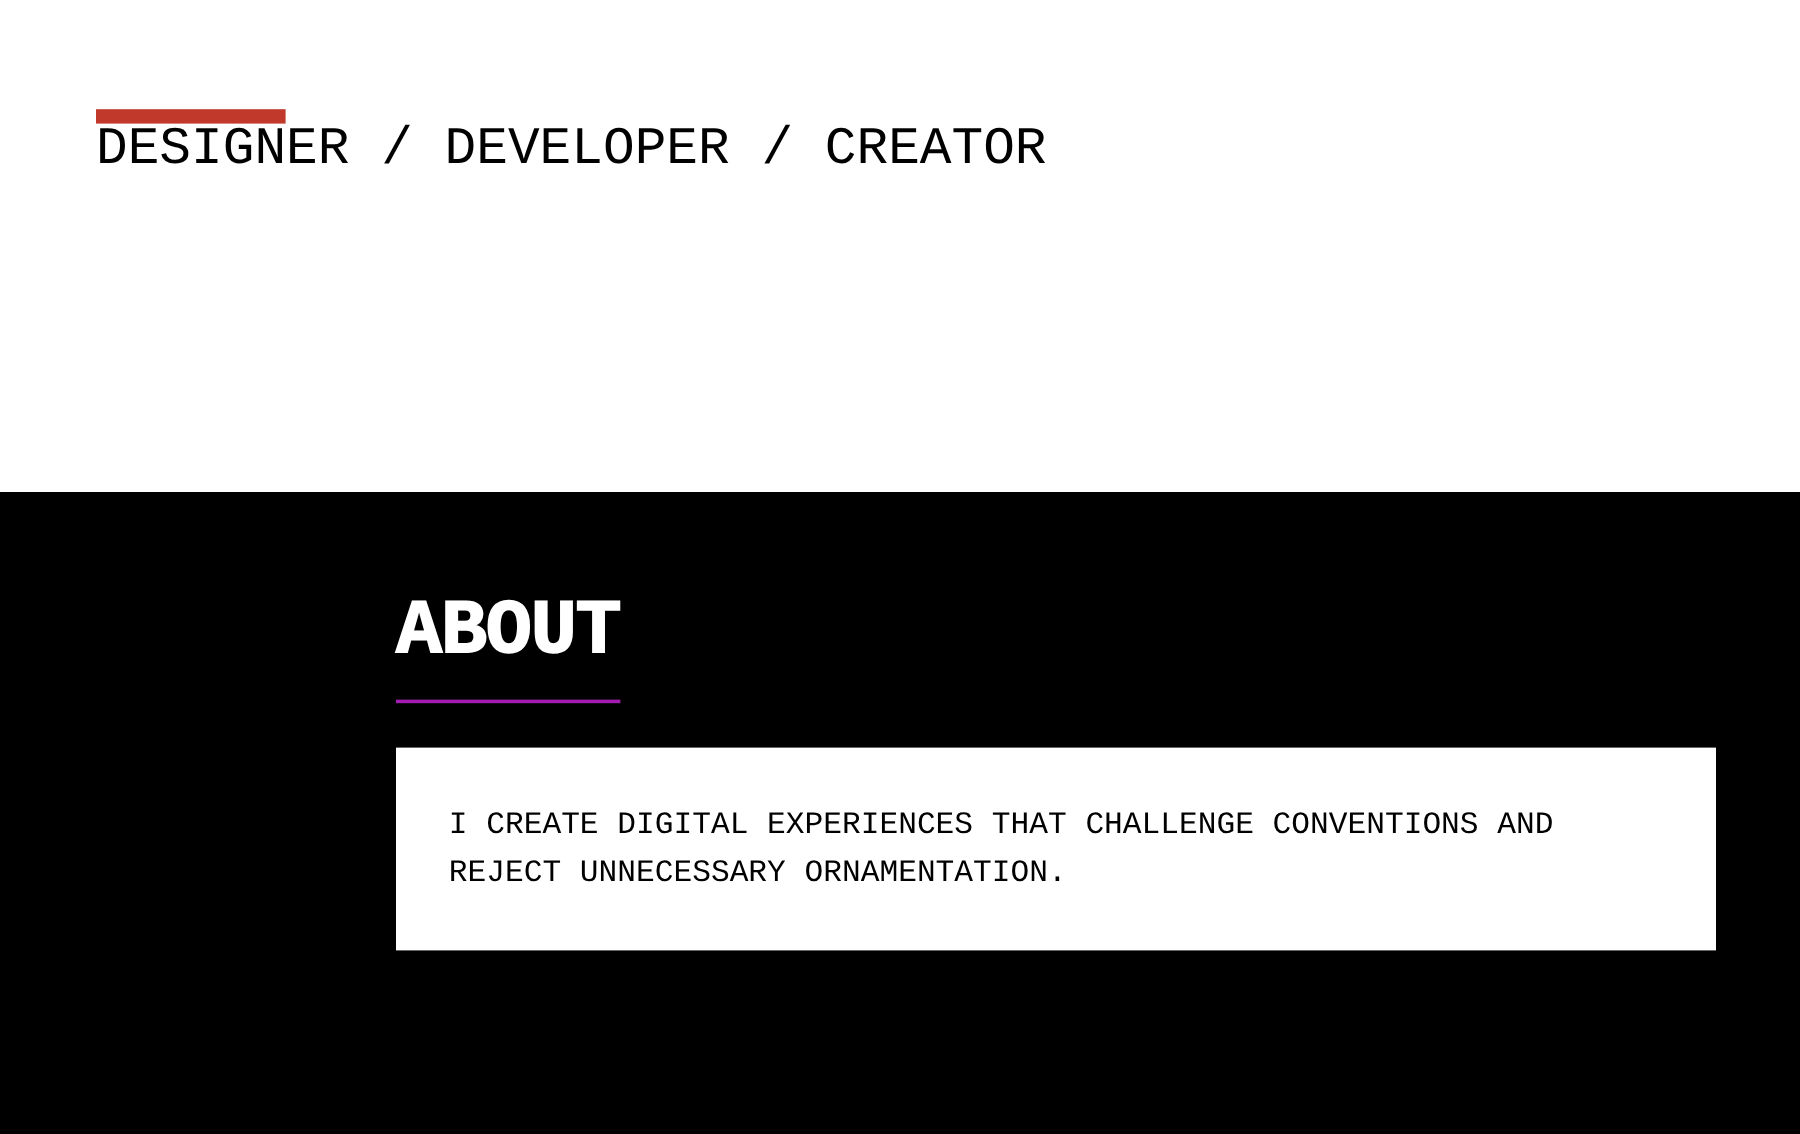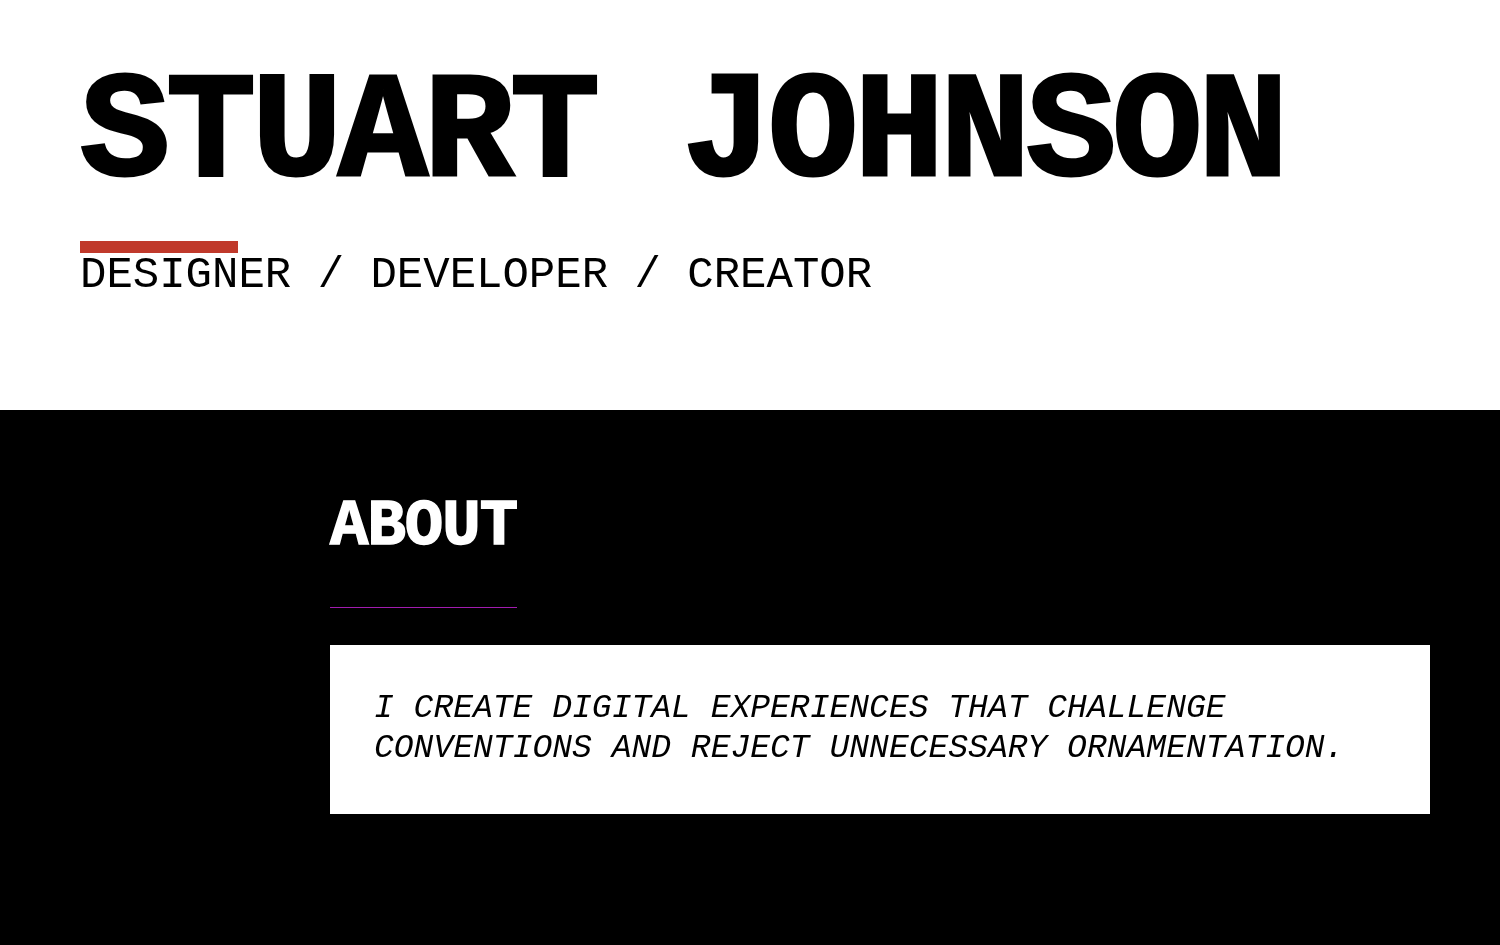--- a/index.html
+++ b/index.html
@@ -48,44 +48,42 @@
     overflow: hidden;
     padding: 85px 69px 0 330px;
   }
   .about-heading {
     display: inline-block;
     color: #ffffff;
     font-size: 64px;
     font-weight: bold;
     line-height: 1;
     letter-spacing: -1px;
-    padding-bottom: 48px;
-    border-bottom: 1px solid #a21caf;
+    padding-bottom: 24px;
+    border-bottom: 3px solid #a21caf;
     -webkit-text-stroke: 1.5px #ffffff;
   }
   .about-card {
     margin-top: 37px;
     width: 1100px;
     padding: 44px 40px 45px 44px;
     background: linear-gradient(180deg, #ffffff 0px, #ffffff 210px, #dedede 380px);
     color: #000000;
   }
   .about-card p {
-    font-size: 33px;
+    font-size: 26px;
     line-height: 40px;
     margin-bottom: 20px;
-    font-style: italic;
   }
   .about-card p:last-child { margin-bottom: 0; }
 </style>
 </head>
 <body>
 
 <header class="site-header">
-  <h1 class="name">STUART JOHNSON</h1>
   <div class="accent-bar"></div>
   <div class="tagline">DESIGNER / DEVELOPER / CREATOR</div>
 </header>
 
 <section class="about-section">
   <h2 class="about-heading">ABOUT</h2>
   <div class="about-card">
     <p>I CREATE DIGITAL EXPERIENCES THAT CHALLENGE CONVENTIONS AND REJECT UNNECESSARY ORNAMENTATION.</p>
   </div>
 </section>

